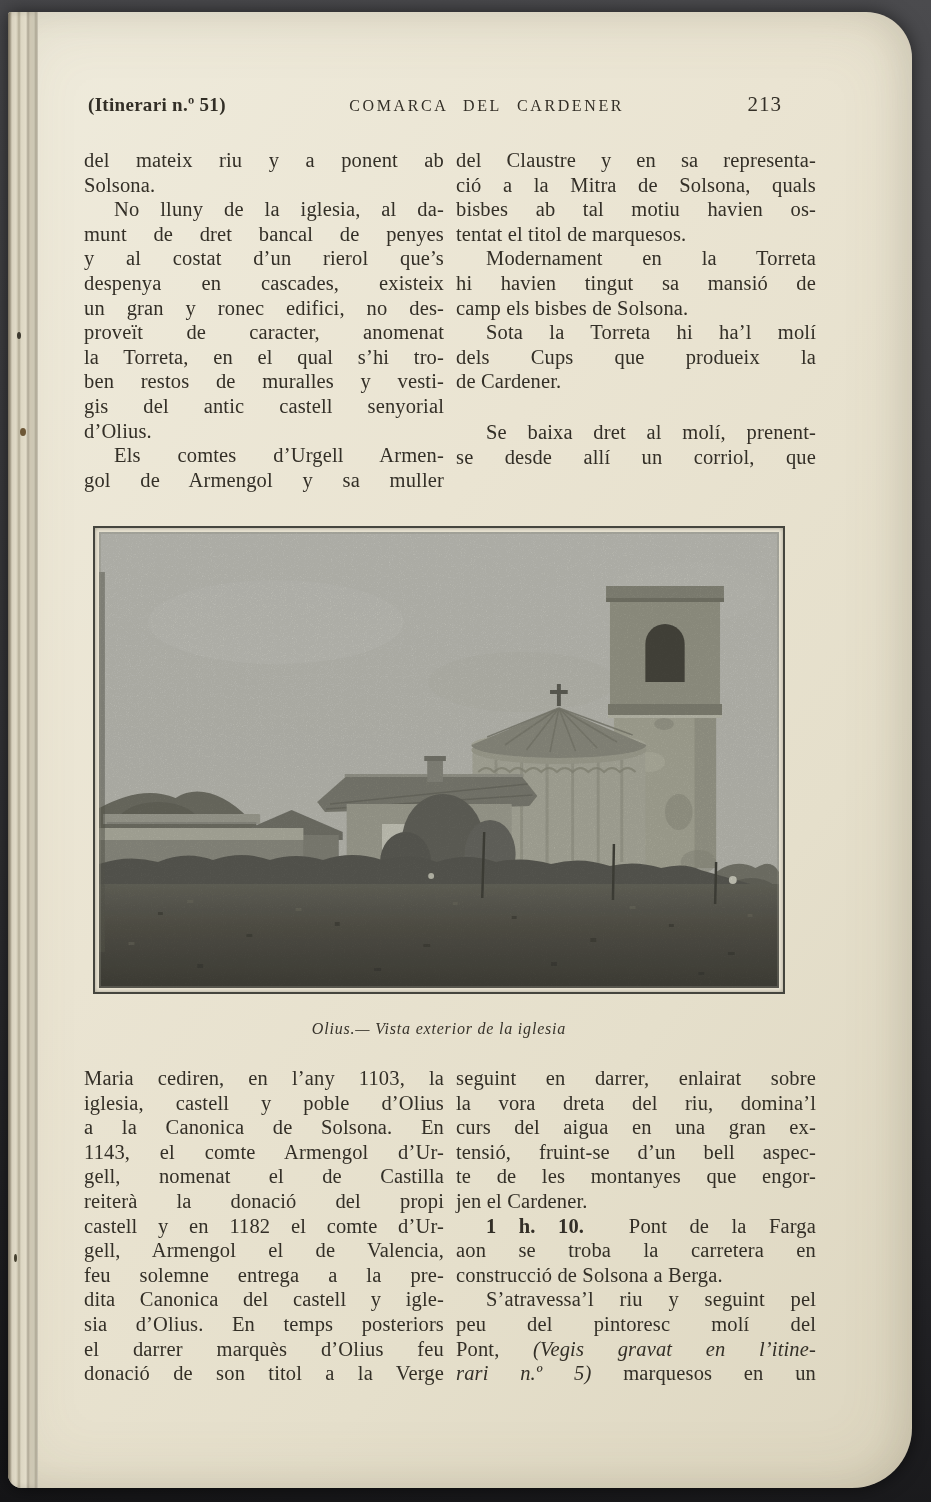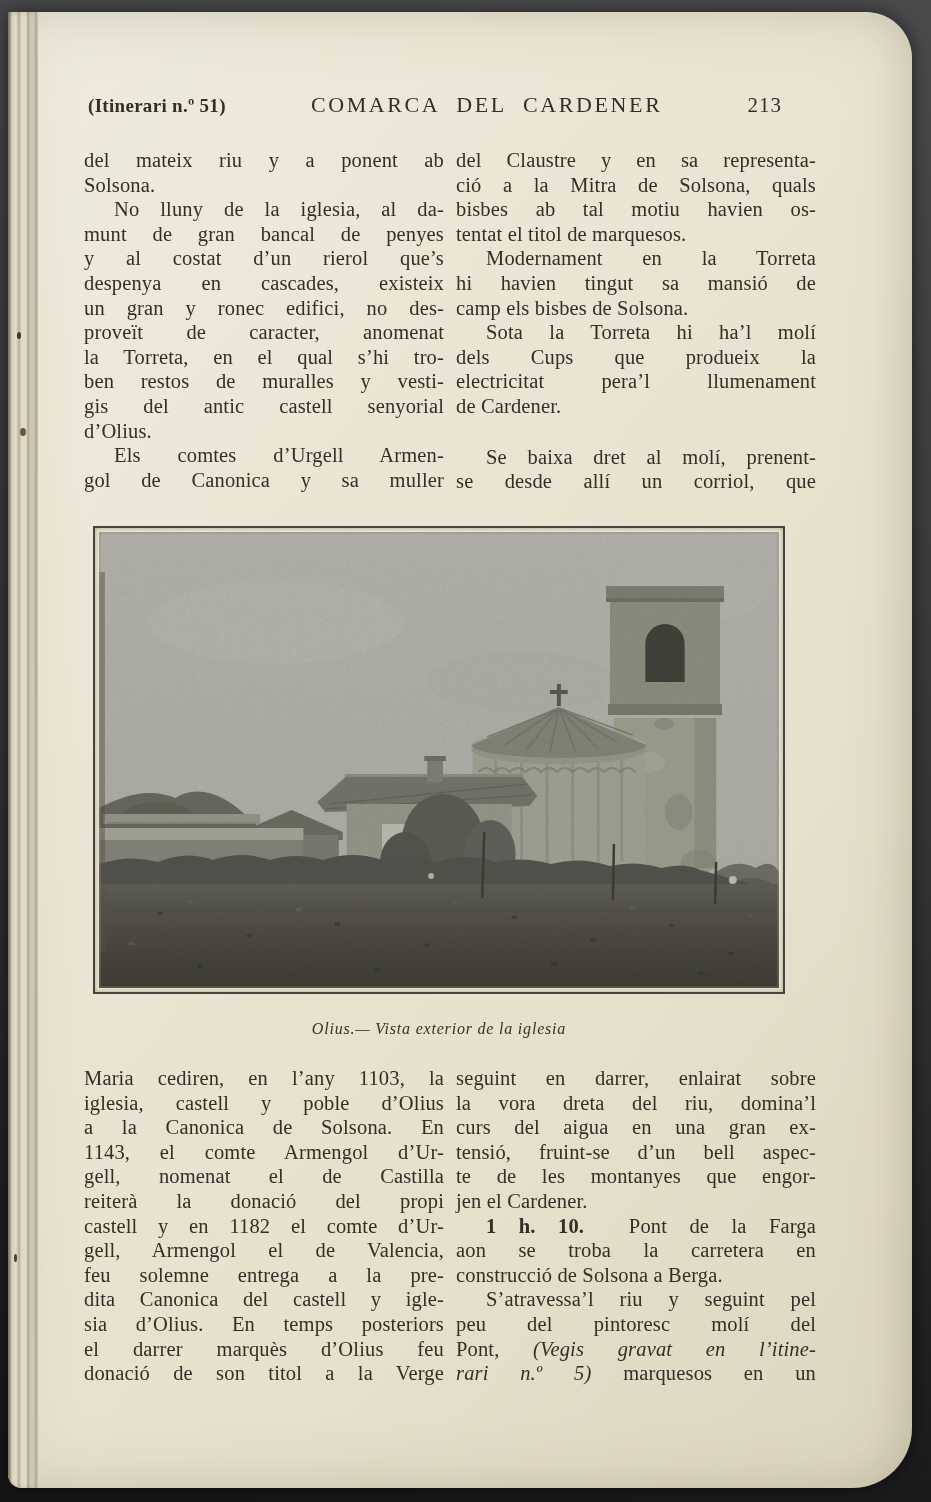--- a/index.html
+++ b/index.html
@@ -21,21 +21,21 @@
     box-shadow:inset -3px 0 6px rgba(0,0,0,.14);
   }
   .speck{position:absolute;border-radius:50%;}
   .speck.s1{left:9px;top:320px;width:4px;height:7px;background:#3c382e;}
   .speck.s2{left:12px;top:416px;width:6px;height:8px;background:#6d5736;}
   .speck.s3{left:6px;top:1242px;width:3px;height:8px;background:#45402f;}
   .content{position:absolute;left:30px;top:0;right:0;bottom:0;color:#332f27;}
 
   .pagehead{position:absolute;top:80px;left:50px;right:130px;display:flex;justify-content:space-between;align-items:baseline;}
   .hl{font-weight:bold;font-size:19px;letter-spacing:.3px;}
-  .hc{font-size:22px;letter-spacing:2.6px;word-spacing:9px;}
+  .hc{font-size:16px;letter-spacing:2.6px;word-spacing:9px;}
   .hr{font-size:21px;letter-spacing:1px;}
 
   .cols{position:absolute;left:46px;width:732px;display:flex;gap:12px;}
   .cols-top{top:136px;}
   .cols-bottom{top:1054px;}
   .col{flex:1 1 0;font-size:20.5px;line-height:24.6px;letter-spacing:.15px;}
   .para{margin:0;}
   .para.indent .line:first-child{text-indent:30px;}
   .para.space-before{margin-top:26px;}
   .line{text-align:justify;text-align-last:justify;white-space:normal;}
@@ -70,51 +70,50 @@
     </div>
 
     <div class="cols cols-top">
       <div class="col">
           <div class="para">
             <div class="line">del mateix riu y a ponent ab</div>
             <div class="line no-just">Solsona.</div>
           </div>
           <div class="para indent">
             <div class="line">No lluny de la iglesia, al da-</div>
-            <div class="line">munt de gran bancal de penyes</div>
+            <div class="line">munt de dret bancal de penyes</div>
             <div class="line">y al costat d’un rierol que’s</div>
             <div class="line">despenya en cascades, existeix</div>
             <div class="line">un gran y ronec edifici, no des-</div>
             <div class="line">proveït de caracter, anomenat</div>
             <div class="line">la Torreta, en el qual s’hi tro-</div>
             <div class="line">ben restos de muralles y vesti-</div>
             <div class="line">gis del antic castell senyorial</div>
             <div class="line no-just">d’Olius.</div>
           </div>
           <div class="para indent">
             <div class="line">Els comtes d’Urgell Armen-</div>
-            <div class="line">gol de Canonica y sa muller</div>
+            <div class="line">gol de Armengol y sa muller</div>
           </div>
         </div>
       <div class="col">
           <div class="para">
             <div class="line">del Claustre y en sa representa-</div>
             <div class="line">ció a la Mitra de Solsona, quals</div>
             <div class="line">bisbes ab tal motiu havien os-</div>
             <div class="line no-just">tentat el titol de marquesos.</div>
           </div>
           <div class="para indent">
             <div class="line">Modernament en la Torreta</div>
             <div class="line">hi havien tingut sa mansió de</div>
             <div class="line no-just">camp els bisbes de Solsona.</div>
           </div>
           <div class="para indent">
             <div class="line">Sota la Torreta hi ha’l molí</div>
             <div class="line">dels Cups que produeix la</div>
-            <div class="line">electricitat pera’l llumenament</div>
             <div class="line no-just">de Cardener.</div>
           </div>
           <div class="para indent space-before">
             <div class="line">Se baixa dret al molí, prenent-</div>
             <div class="line">se desde allí un corriol, que</div>
           </div>
         </div>
     </div>
 
     <figure class="photo">

